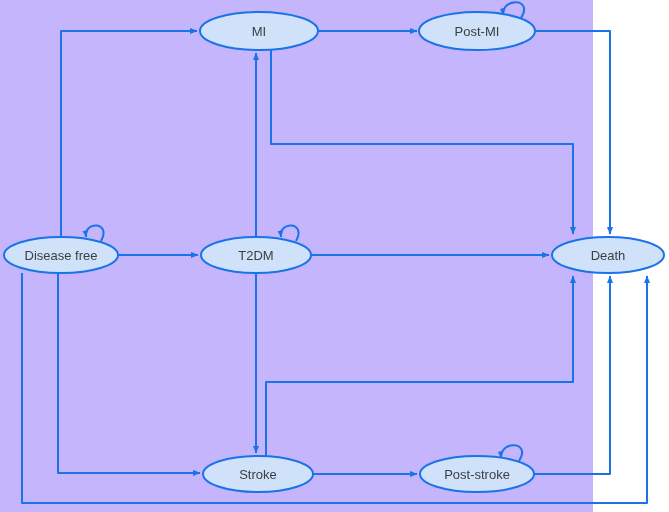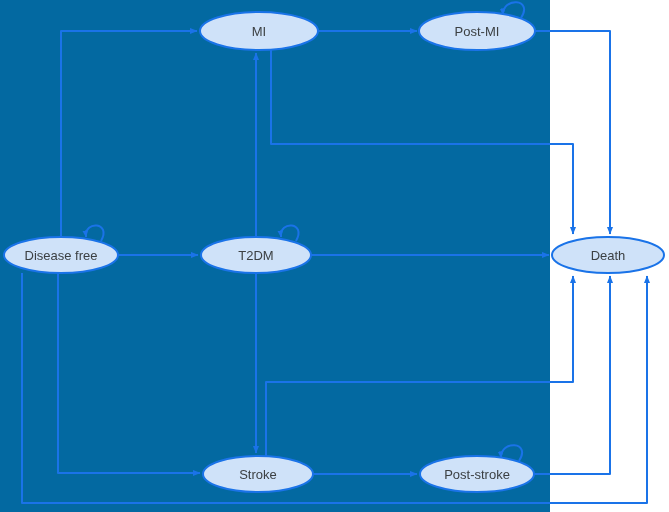--- a/index.html
+++ b/index.html
@@ -1,19 +1,19 @@
 <!DOCTYPE html>
 <html><head>
 <meta charset="utf-8">
 <title>State Transition Diagram</title>
 <style>
   html,body{margin:0;padding:0;background:#ffffff;}
   body{width:669px;height:512px;overflow:hidden;
        font-family:"Liberation Sans","DejaVu Sans",sans-serif;}
-  #diagram-root{position:relative;width:550px;height:512px;background:#0369a1;}
+  #diagram-root{position:relative;width:550px;height:512px;background:#c4b5fd;padding-left:43px;}
   svg#diagram-svg{position:absolute;left:0;top:0;width:669px;height:512px;display:block;}
   .node-ellipse{}
   .node-label{font-family:"Liberation Sans","DejaVu Sans",sans-serif;
     font-size:13px;fill:#3c4043;text-anchor:middle;dominant-baseline:central;
     -webkit-user-select:none;user-select:none;}
   .edge-path{fill:none;}
 </style>
 </head>
 <body>
 

